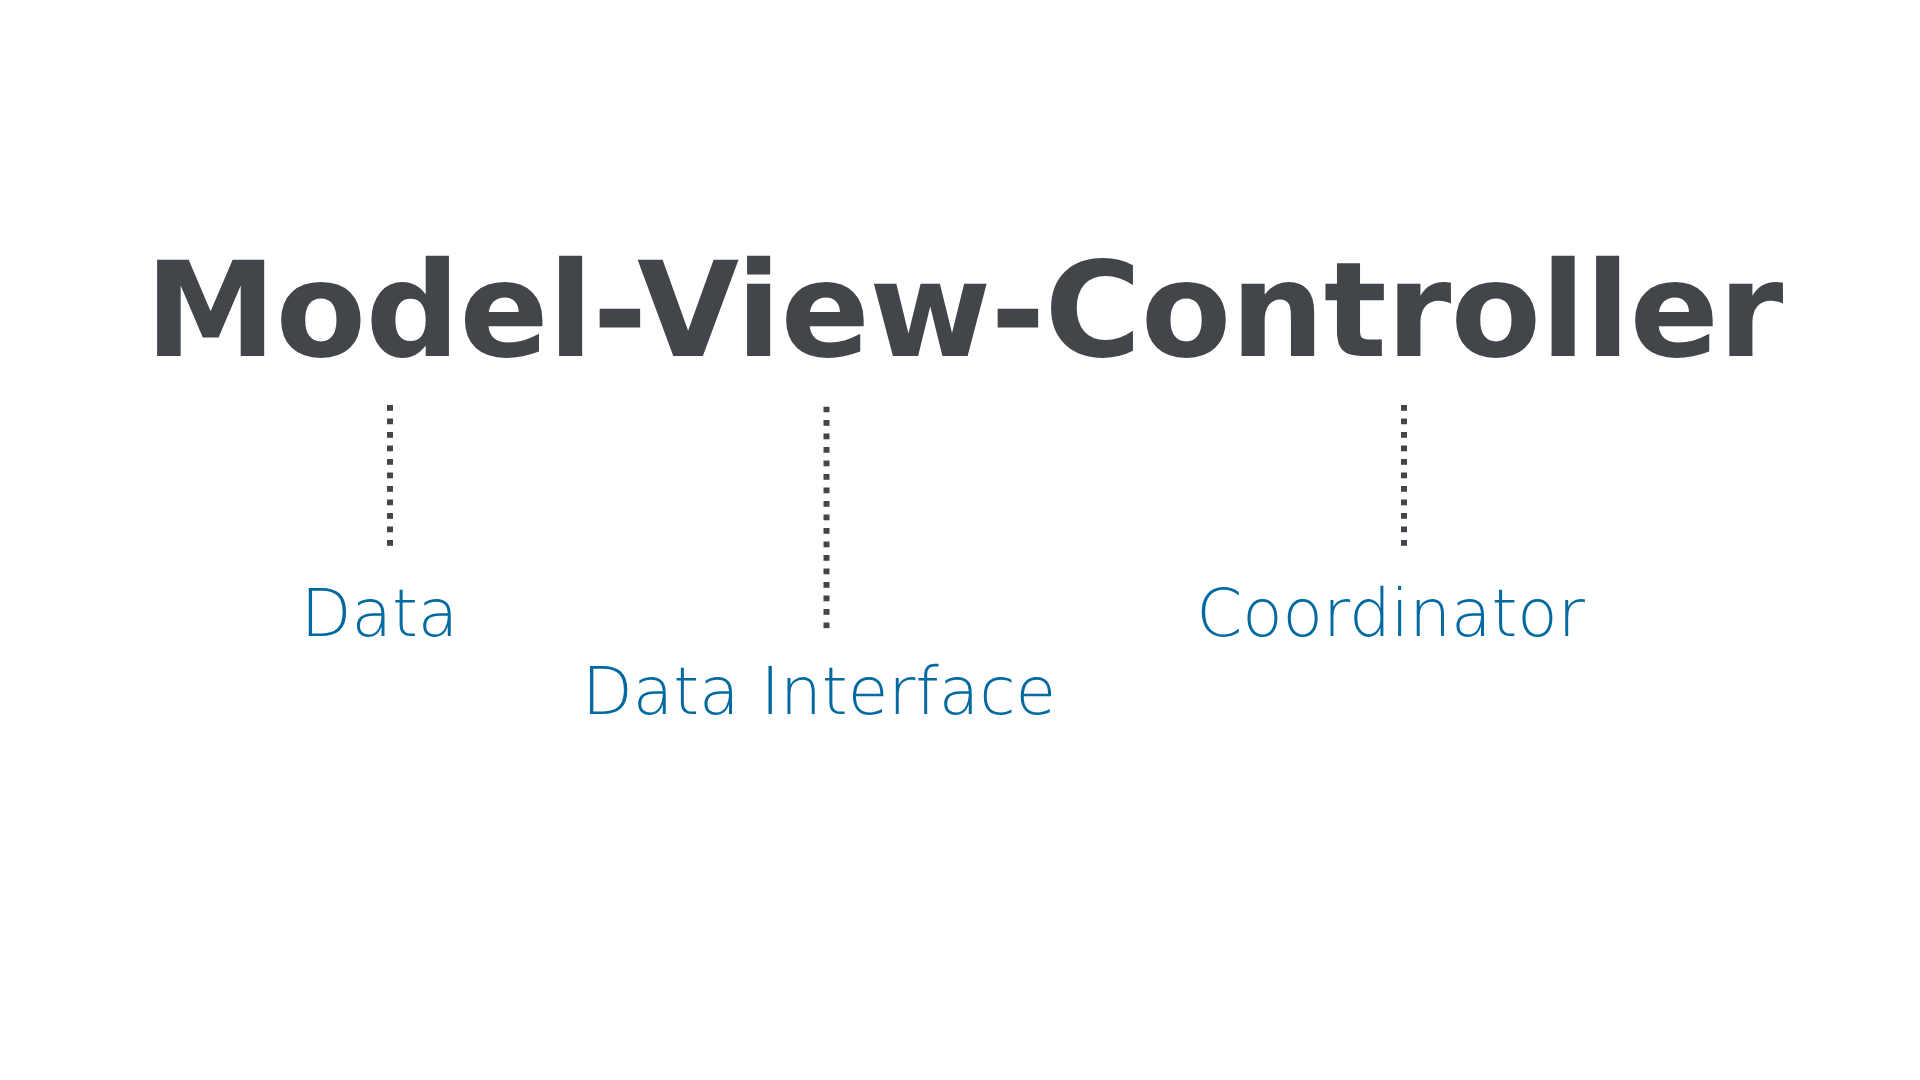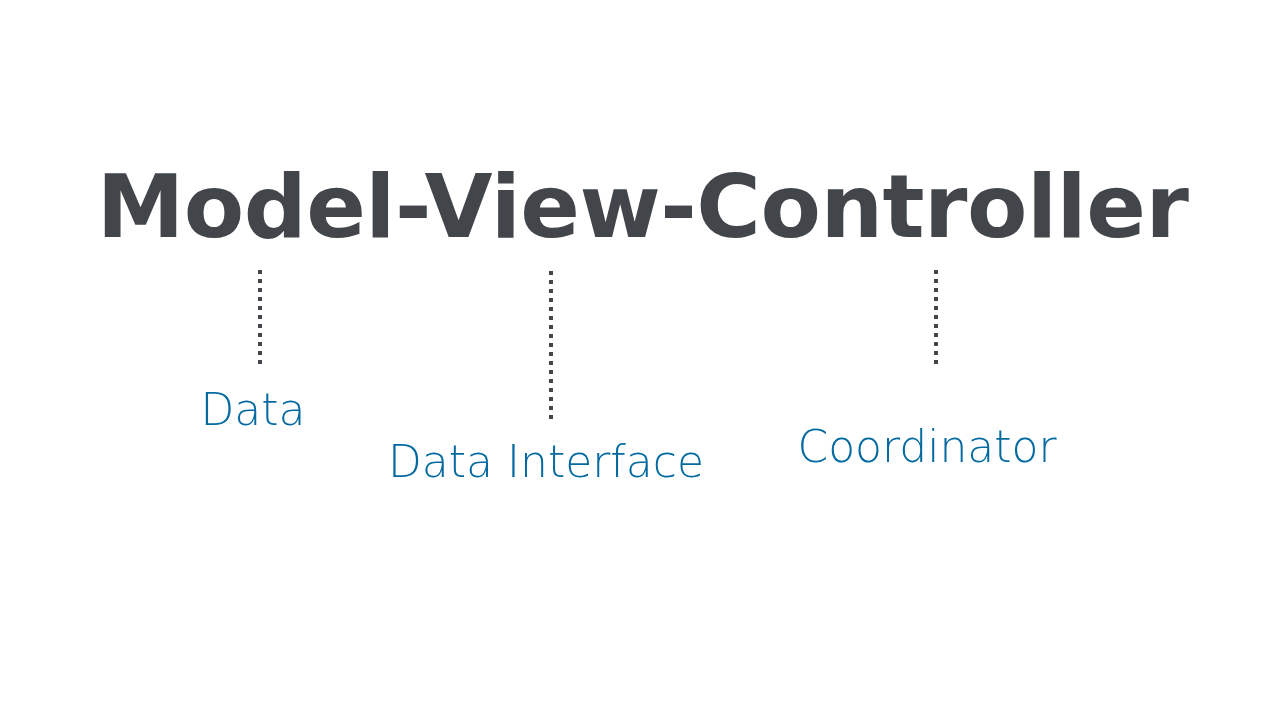--- a/index.html
+++ b/index.html
@@ -60,21 +60,21 @@
     font-family: "DejaVu Sans", sans-serif;
     font-weight: 300;
     font-size: 44px;
     line-height: 1.0;
     color: #0369a1;
     white-space: nowrap;
     transform: translateX(-50%);
   }
   .leaf-label.l1 { left: 253px; top: 388px; }
   .leaf-label.l2 { left: 546px; top: 440px; }
-  .leaf-label.l3 { left: 927px; top: 388px; margin-top: 37px; }
+  .leaf-label.l3 { left: 927px; top: 388px; }
 </style>
 </head>
 <body>
 
 <div id="slide">
 
   <div class="title">Model-View-Controller</div>
 
   <div class="connector c1"></div>
   <div class="connector c2"></div>

